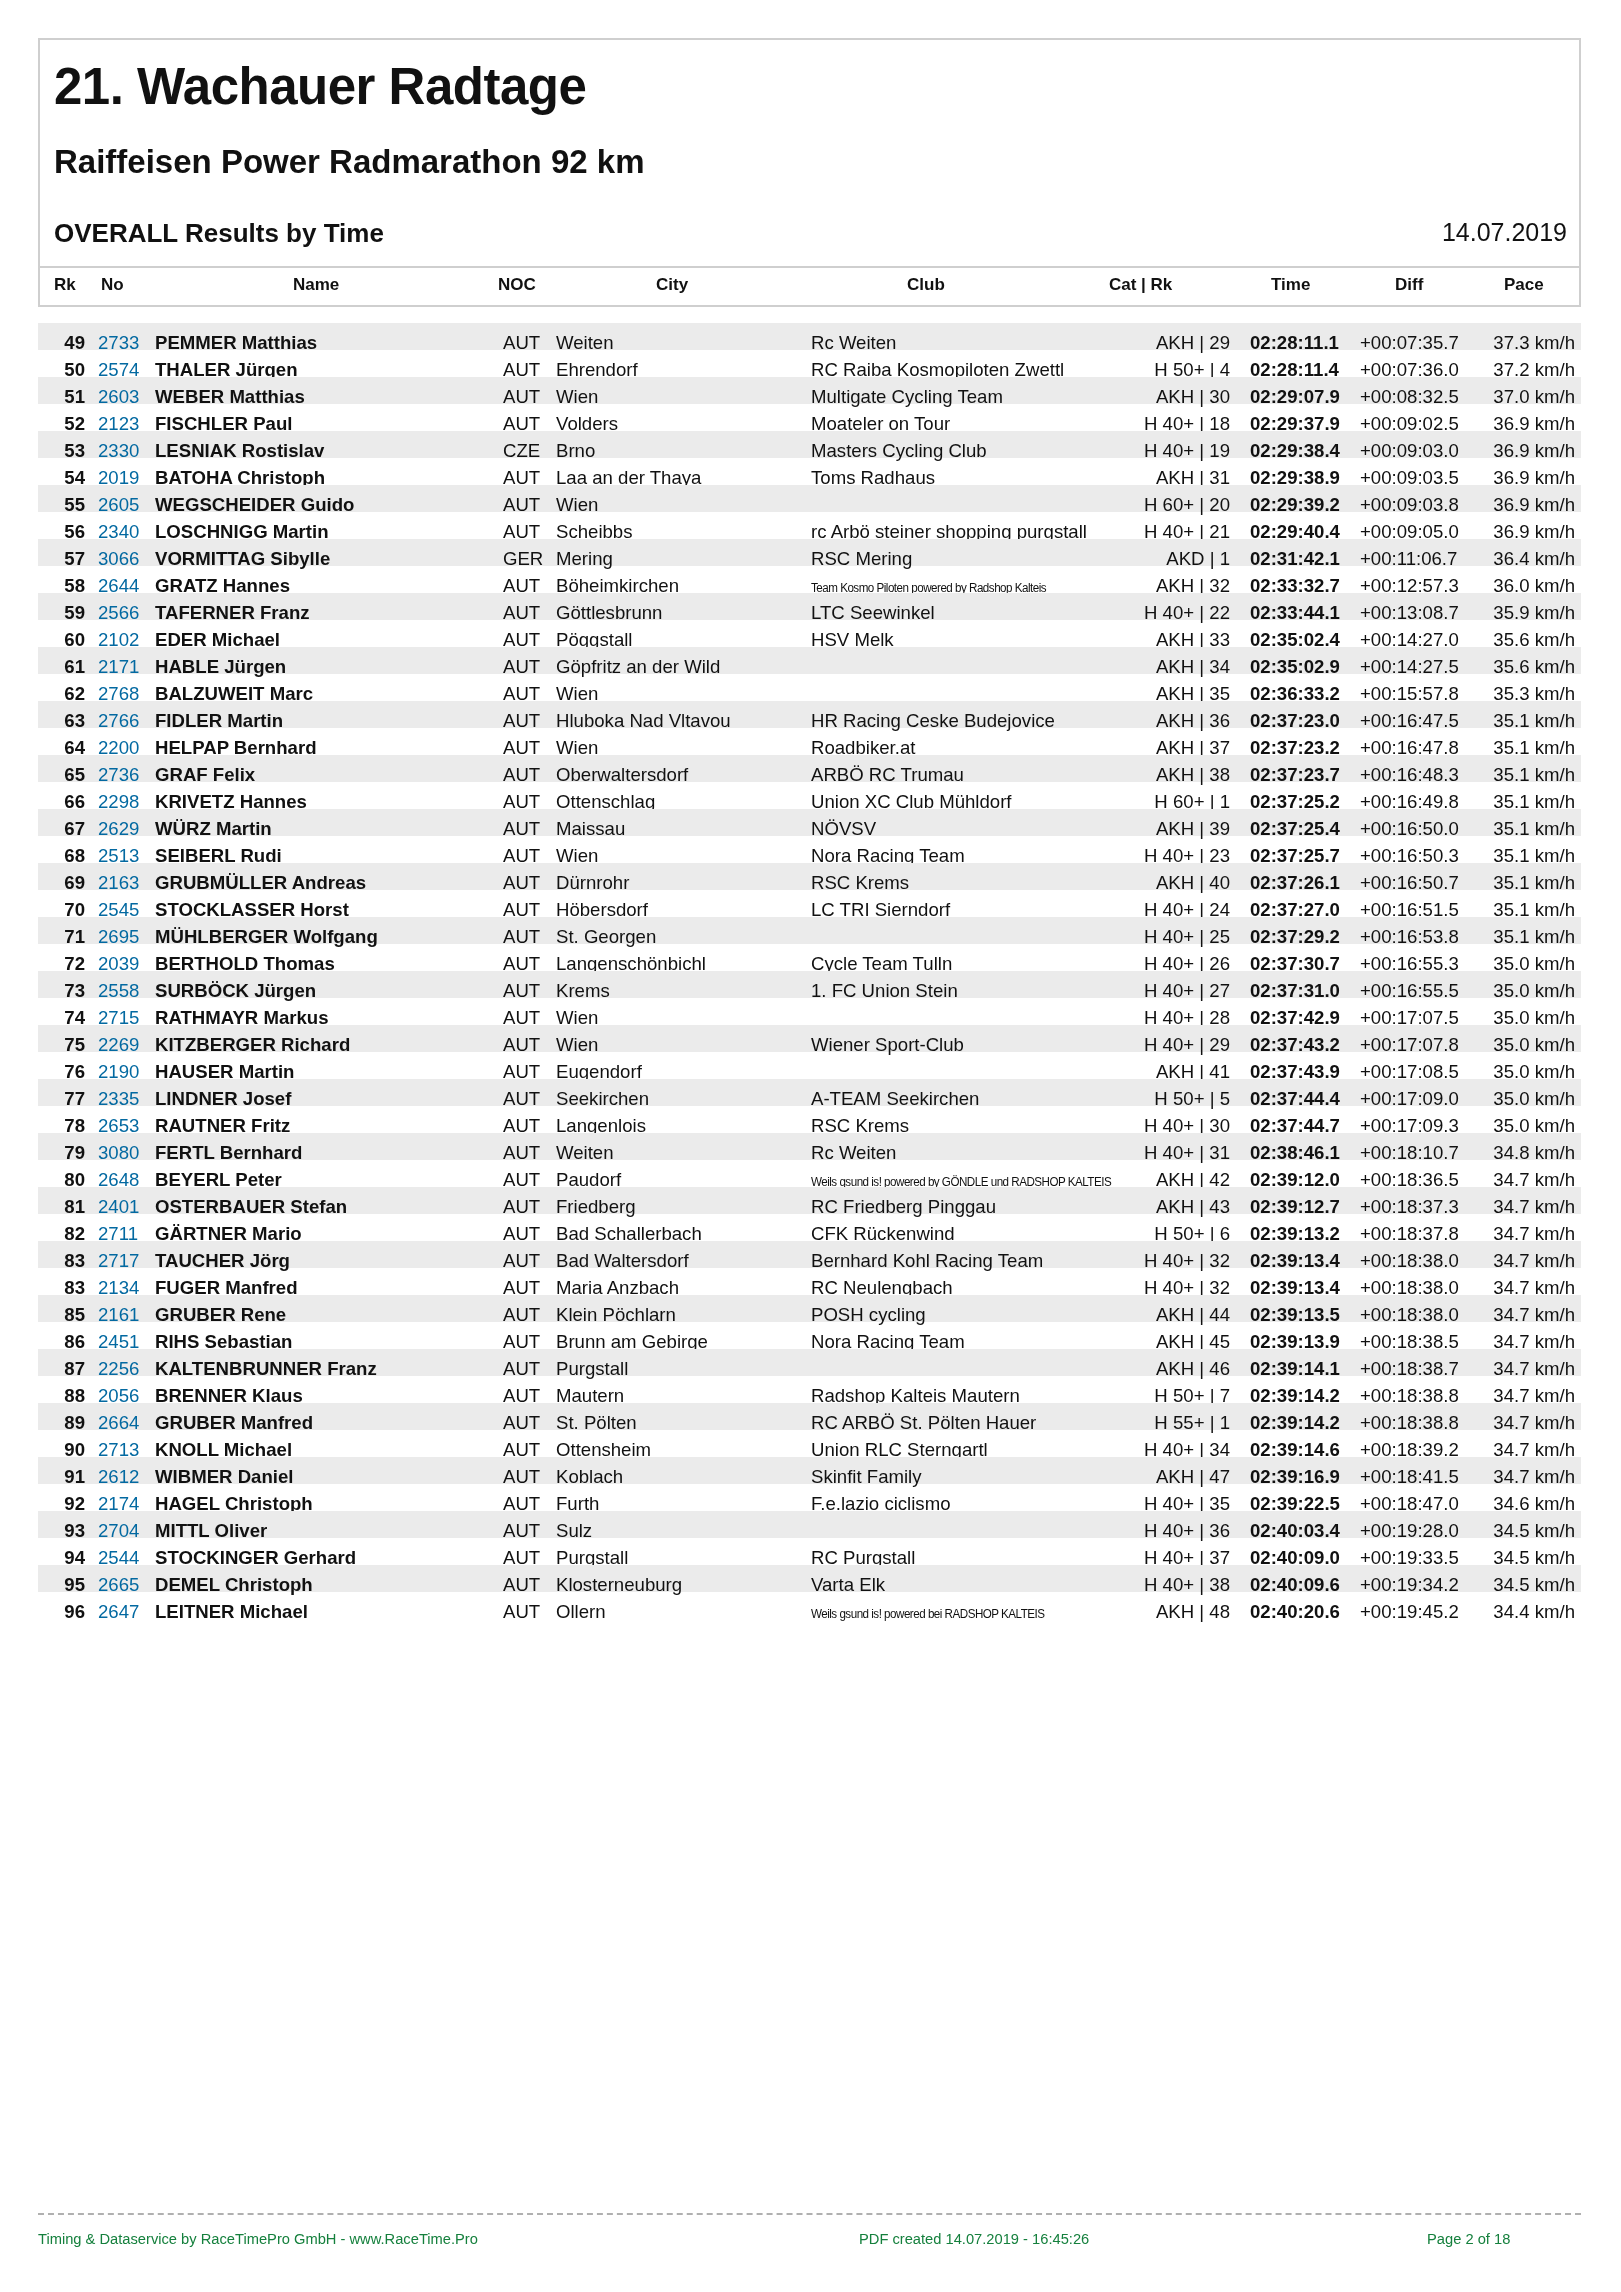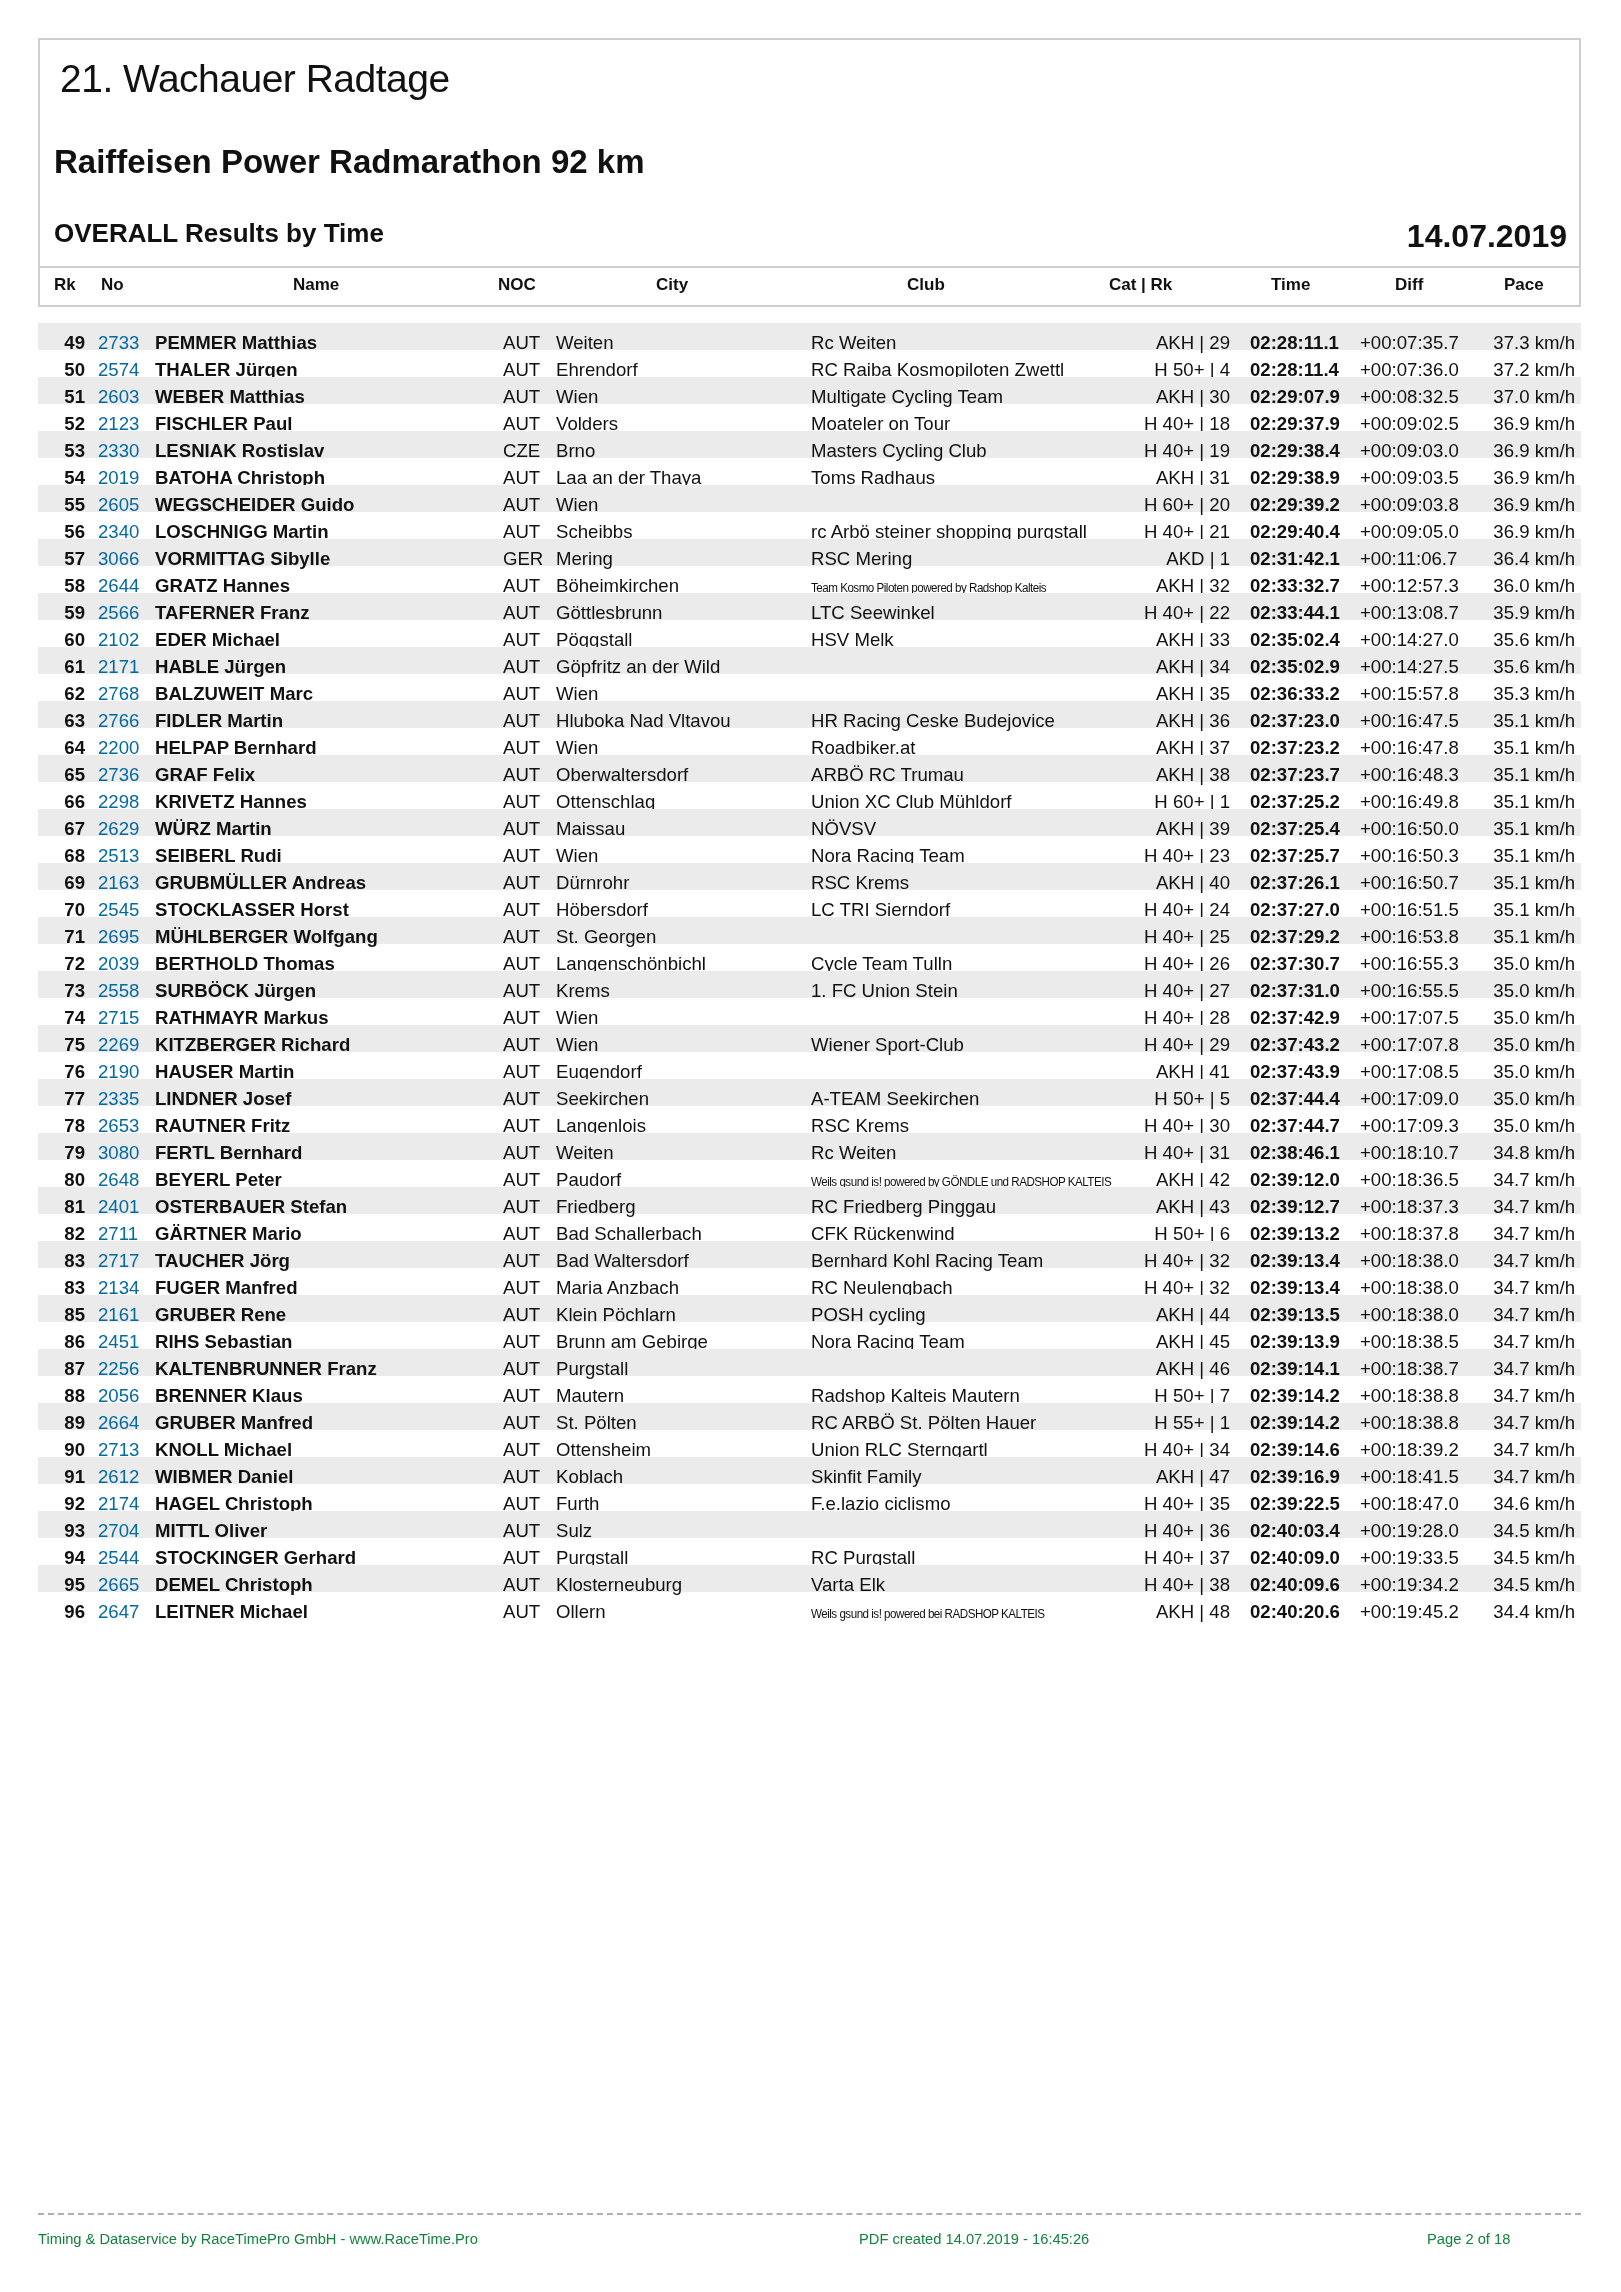--- a/index.html
+++ b/index.html
@@ -1,21 +1,21 @@
 <!DOCTYPE html>
 <html><head>
 <meta charset="utf-8">
 <style>
   html, body { margin:0; padding:0; background:#fff; }
   body { width:1621px; height:2293px; position:relative; font-family:"Liberation Sans", sans-serif; color:#111; overflow:hidden; }
   .hdr-box { position:absolute; left:38px; top:38px; width:1543px; height:269px; border:2px solid #cfcfcf; box-sizing:border-box; }
-  .hdr-title { position:absolute; left:60px; top:57px; font-size:39px; font-weight:normal; letter-spacing:-0.5px; }
+  .hdr-title { position:absolute; left:54px; top:57px; font-size:51px; font-weight:bold; letter-spacing:-0.5px; }
   .hdr-sub { position:absolute; left:54px; top:143px; font-size:33px; font-weight:bold; }
   .hdr-sec { position:absolute; left:54px; top:218px; font-size:26px; font-weight:bold; }
-  .hdr-date { position:absolute; right:54px; top:218px; font-size:32px; font-weight:bold; }
+  .hdr-date { position:absolute; right:54px; top:218px; font-size:25px; font-weight:normal; }
   .hdr-divider { position:absolute; left:38px; width:1543px; top:266px; height:0; border-top:2px solid #cfcfcf; }
   .colhead { position:absolute; top:275px; font-size:17px; font-weight:bold; white-space:nowrap; }
   .rows { position:absolute; left:38px; top:323px; width:1543px; }
   .row { position:relative; height:27px; font-size:18.6px; white-space:nowrap; }
   .row.alt { background:#ebebeb; }
   .c { position:absolute; top:9.8px; line-height:19.6px; }
   .c-rk { right:calc(1543px - 85px + 38px); font-weight:bold; text-align:right; }
   .c-no { left:60px; color:#0369a1; }
   .c-name { left:117px; font-weight:bold; }
   .c-noc { left:465px; }

